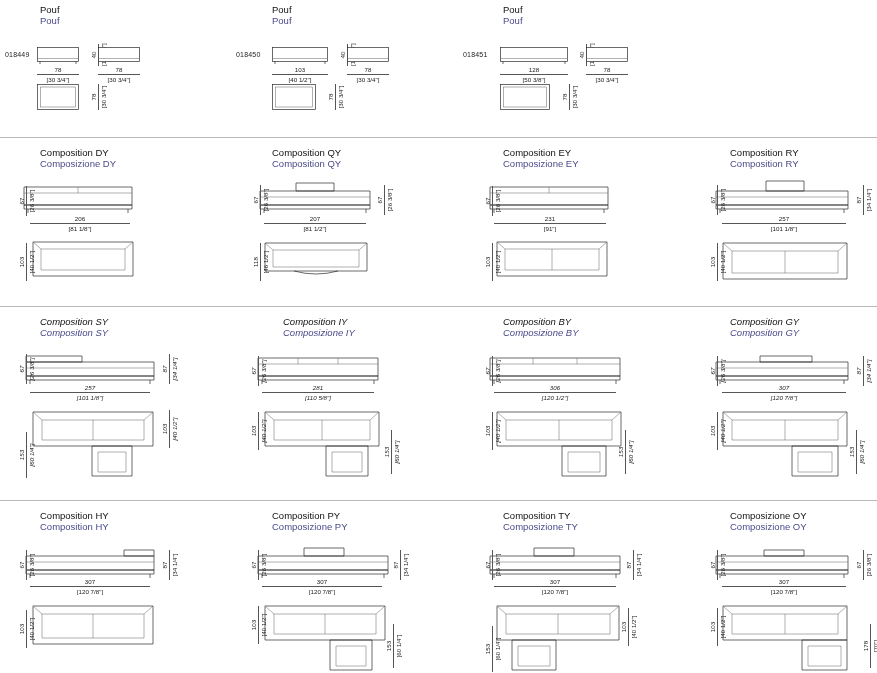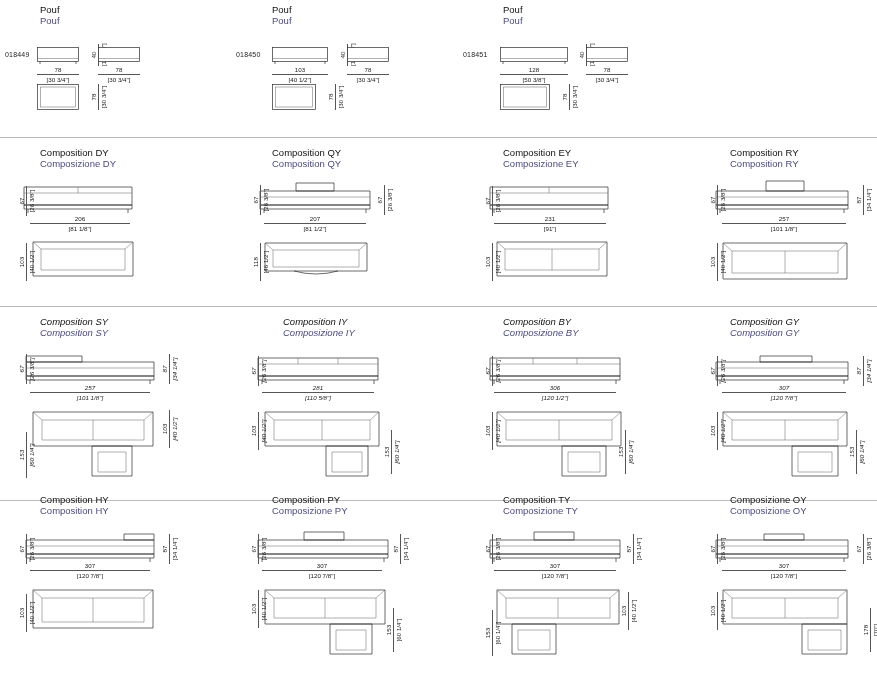--- a/index.html
+++ b/index.html
@@ -563,21 +563,21 @@
       <span class="inch">[40 1/2"]</span>
     </div>
     <div class="dim rot" style="left:848px;top:164px;width:44px;">
       <span class="cm">153</span>
       <span class="inch">[60 1/4"]</span>
     </div>
   </div>
 
   <div class="hrule" style="top:500px;"></div>
 
-  <div class="section" style="top:488px;height:169px;">
+  <div class="section" style="top:504px;height:169px;">
 
     <div class="cell" style="left:40px;top:6px;">
       <div class="cell-title">Composition HY</div>
       <div class="cell-subtitle">Composition HY</div>
     </div>
     <div class="dwg" style="left:24px;top:42px;">
       <svg width="132" height="34" viewBox="0 0 132 34">
         <path class="ln" d="M2 10 L130 10 L130 24 L2 24 Z"></path>
         <path class="ln" d="M100 4 L130 4 L130 10 L100 10 Z"></path>
         <path class="ln-l" d="M2 16 L130 16"></path>

